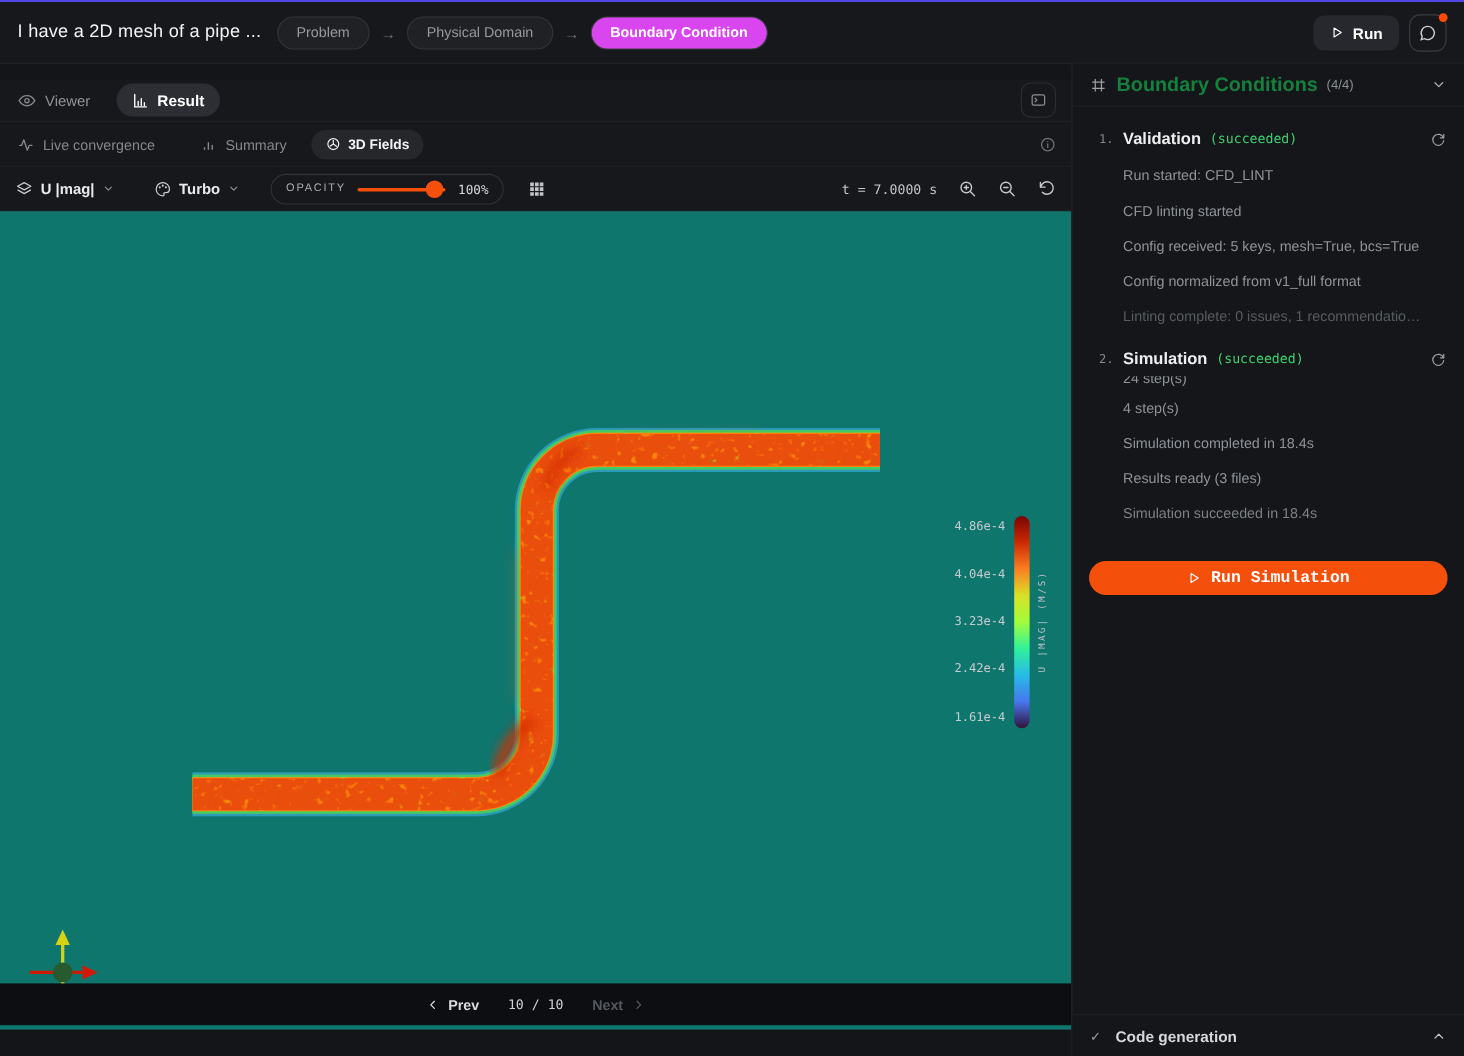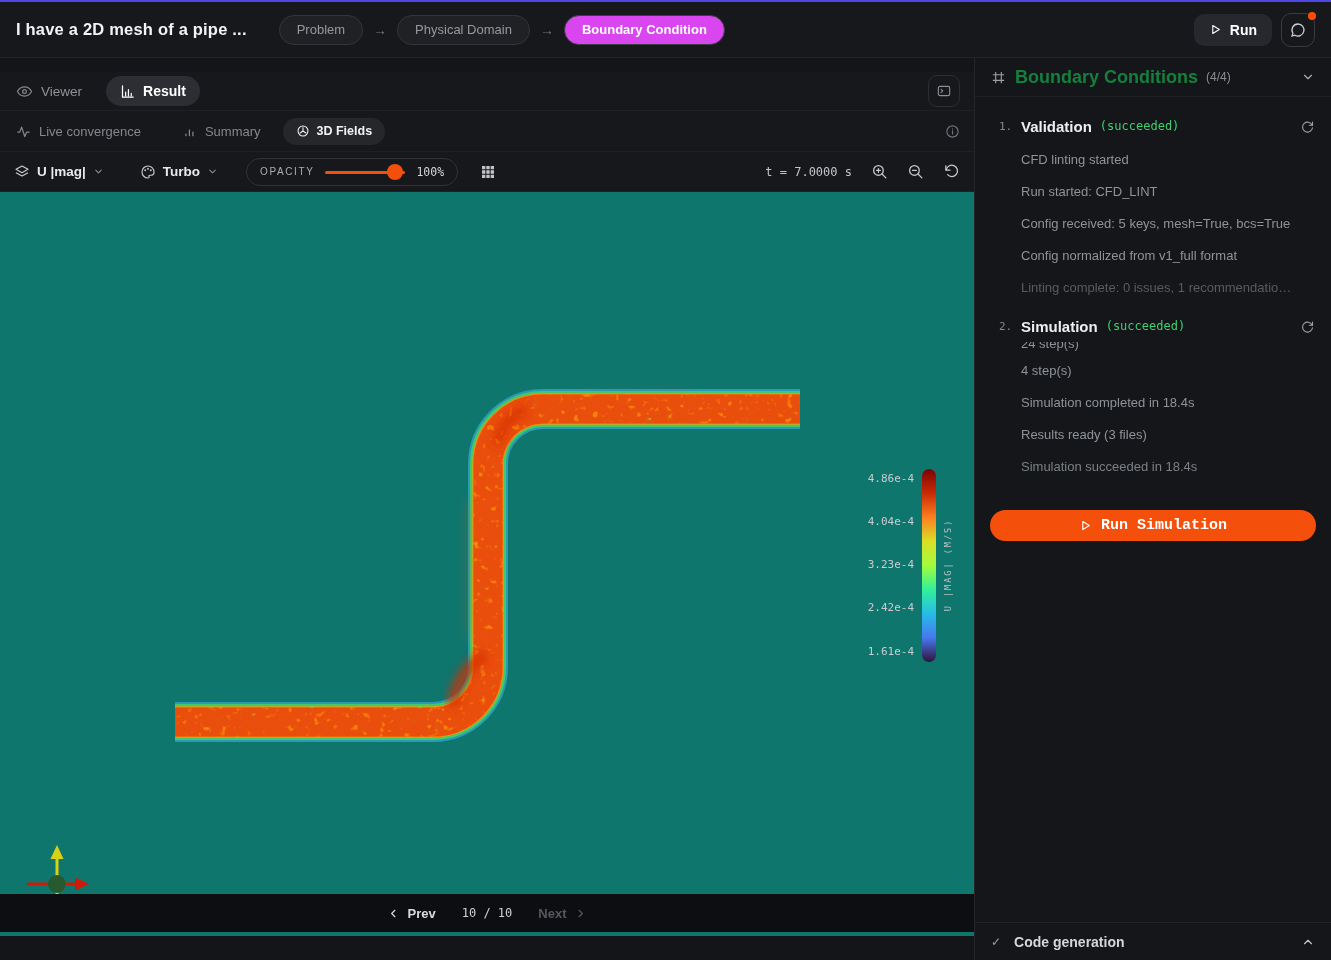--- a/index.html
+++ b/index.html
@@ -6,21 +6,21 @@
   html,body { background:#0a0c0f; }
   body { font-family:"Liberation Sans", sans-serif; -webkit-font-smoothing:antialiased; }
   .app { position:relative; width:1331px; height:960px; background:#141518; overflow:hidden; color:#e8eaec; }
 
   
   .topline { position:absolute; top:0; left:0; width:100%; height:2px; background:#4f46e5; }
 
   
   .header { position:absolute; top:2px; left:0; width:100%; height:56px; background:#17181c;
             display:flex; align-items:center; padding:0 16px; border-bottom:1px solid #222428; }
-  .title { font-size:16.5px; font-weight:700; color:#f2f3f5; letter-spacing:.2px; margin-right:32px; white-space:nowrap; }
+  .title { font-size:16.5px; font-weight:400; color:#f2f3f5; letter-spacing:.2px; margin-right:14px; white-space:nowrap; }
   .crumbs { display:flex; align-items:center; gap:10px; }
   .pill { height:30px; display:flex; align-items:center; padding:0 17px; border-radius:16px;
           border:1px solid #33353a; background:#1f2125; color:#96999e; font-size:13px; cursor:pointer; white-space:nowrap; }
   .pill.active { background:#d946ef; border-color:#3c3e44; color:#ffffff; font-weight:600; }
   .crumb-arrow { color:#71747a; font-size:14px; }
   .header-right { margin-left:auto; display:flex; align-items:center; gap:9px; }
   .run-btn { height:32px; display:flex; align-items:center; gap:8px; padding:0 15px; border-radius:10px;
              background:#26282d; color:#fff; font-size:14px; font-weight:600; cursor:pointer; }
   .chat-btn { position:relative; width:34px; height:34px; border-radius:10px; border:1px solid #3a3c41;
               display:flex; align-items:center; justify-content:center; color:#c9ccd0; cursor:pointer; }
@@ -399,22 +399,22 @@
         <span class="sec-name">Validation</span>
         <span class="sec-status">(succeeded)</span>
         <span class="sec-refresh">
             <svg class="i" width="15" height="15" viewBox="0 0 24 24" fill="none" stroke="currentColor" stroke-width="1.8" stroke-linecap="round" stroke-linejoin="round">
               <path d="M20 5v5h-5"></path>
               <path d="M19.5 10a8 8 0 1 0 .5 4"></path>
             </svg>
           </span>
       </div>
       <div class="loglist">
+        <div class="logline">Run started: CFD_LINT</div>
         <div class="logline">CFD linting started</div>
-        <div class="logline">Run started: CFD_LINT</div>
         <div class="logline">Config received: 5 keys, mesh=True, bcs=True</div>
         <div class="logline">Config normalized from v1_full format</div>
         <div class="logline dim">Linting complete: 0 issues, 1 recommendatio…</div>
       </div>
 
       <div class="sec-head" style="margin-top:6px">
         <span class="sec-num">2.</span>
         <span class="sec-name">Simulation</span>
         <span class="sec-status">(succeeded)</span>
         <span class="sec-refresh">

